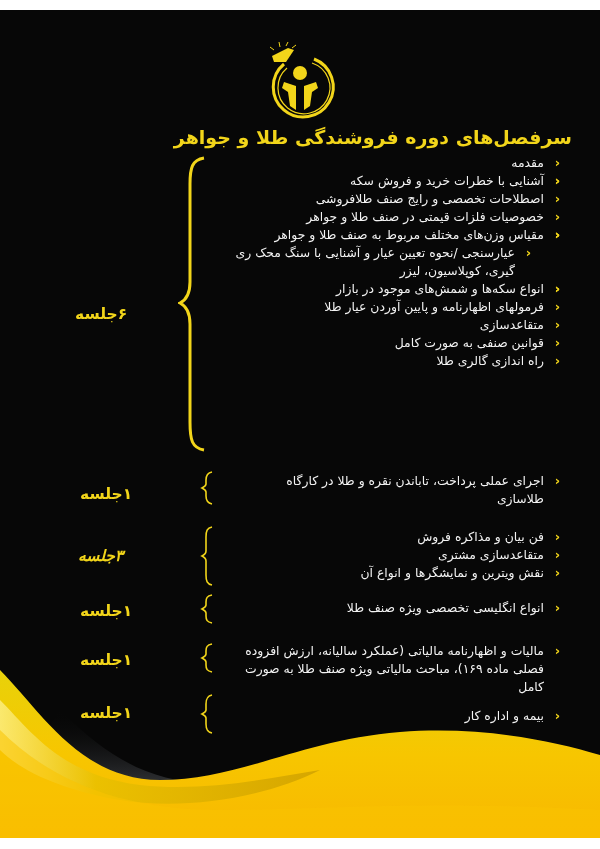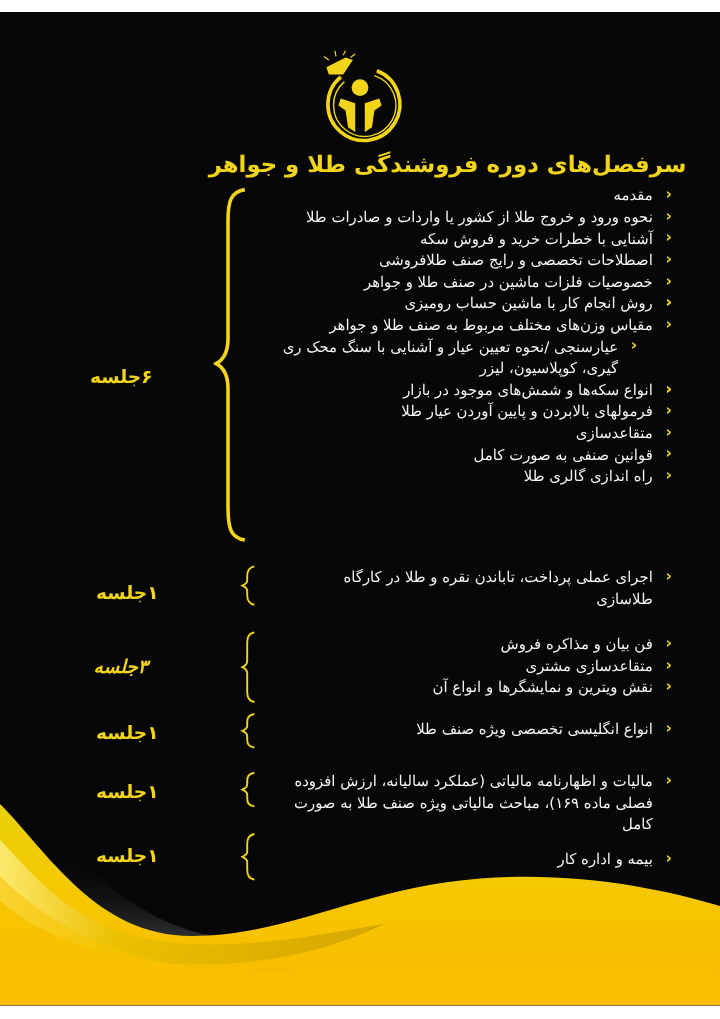--- a/index.html
+++ b/index.html
@@ -138,31 +138,31 @@
 
   <div class="title">سرفصل‌های دوره فروشندگی طلا و جواهر</div>
 
   <div class="group">
     <svg class="brace" style="left:178px; top:144px; width:28px; height:300px;" viewBox="0 0 28 300">
       <path d="M26 4 C 14 6, 12 14, 12 30 L 12 128 C 12 140, 8 146, 2 149 C 8 152, 12 158, 12 170 L 12 268 C 12 286, 14 294, 26 296" fill="none" stroke="#f2d51a" stroke-width="3"></path>
     </svg>
     <div class="count" style="left:75px; top:294px;">۶جلسه</div>
     <ul class="items" style="top:144px; width:335px;">
       <li><span class="chev">‹</span><span>مقدمه</span></li>
-      <li><span class="chev">‹</span><span>نحوه ورود و خروج طلا از کشور یا واردات و صادرات طلا</span></li>
+      <li><span class="chev">‹</span></li>
       <li><span class="chev">‹</span><span>آشنایی با خطرات خرید و فروش سکه</span></li>
       <li><span class="chev">‹</span><span>اصطلاحات تخصصی و رایج صنف طلافروشی</span></li>
-      <li><span class="chev">‹</span><span>خصوصیات فلزات ماشین در صنف طلا و جواهر</span></li>
-      <li><span class="chev">‹</span></li>
-      <li><span class="chev">‹</span><span>روش انجام کار با ماشین حساب رومیزی</span></li>
+      <li><span class="chev">‹</span><span>خصوصیات فلزات قیمتی در صنف طلا و جواهر</span></li>
+      <li><span class="chev">‹</span></li>
+      <li><span class="chev">‹</span></li>
       <li><span class="chev">‹</span><span>مقیاس وزن‌های مختلف مربوط به صنف طلا و جواهر</span></li>
       <li style="width:290px; margin-right:auto;"><span class="chev">‹</span><span>عیارسنجی /نحوه تعیین عیار و آشنایی با سنگ محک ری گیری، کوپلاسیون، لیزر</span></li>
       <li><span class="chev">‹</span></li>
       <li><span class="chev">‹</span><span>انواع سکه‌ها و شمش‌های موجود در بازار</span></li>
-      <li><span class="chev">‹</span><span>فرمولهای بالابردن و پایین آوردن عیار طلا</span></li>
+      <li><span class="chev">‹</span><span>فرمولهای اظهارنامه و پایین آوردن عیار طلا</span></li>
       <li><span class="chev">‹</span><span>متقاعدسازی</span></li>
       <li><span class="chev">‹</span><span>قوانین صنفی به صورت کامل</span></li>
       <li><span class="chev">‹</span><span>راه اندازی گالری طلا</span></li>
     </ul>
   </div>
 
   <div class="group">
     <svg class="brace" style="left:200px; top:460px; width:14px; height:36px;" viewBox="0 0 14 36">
       <path d="M12 2 C 7 3, 6 6, 6 10 L 6 14 C 6 16, 4 17, 2 18 C 4 19, 6 20, 6 22 L 6 26 C 6 30, 7 33, 12 34" fill="none" stroke="#f2d51a" stroke-width="1.6"></path>
     </svg>

